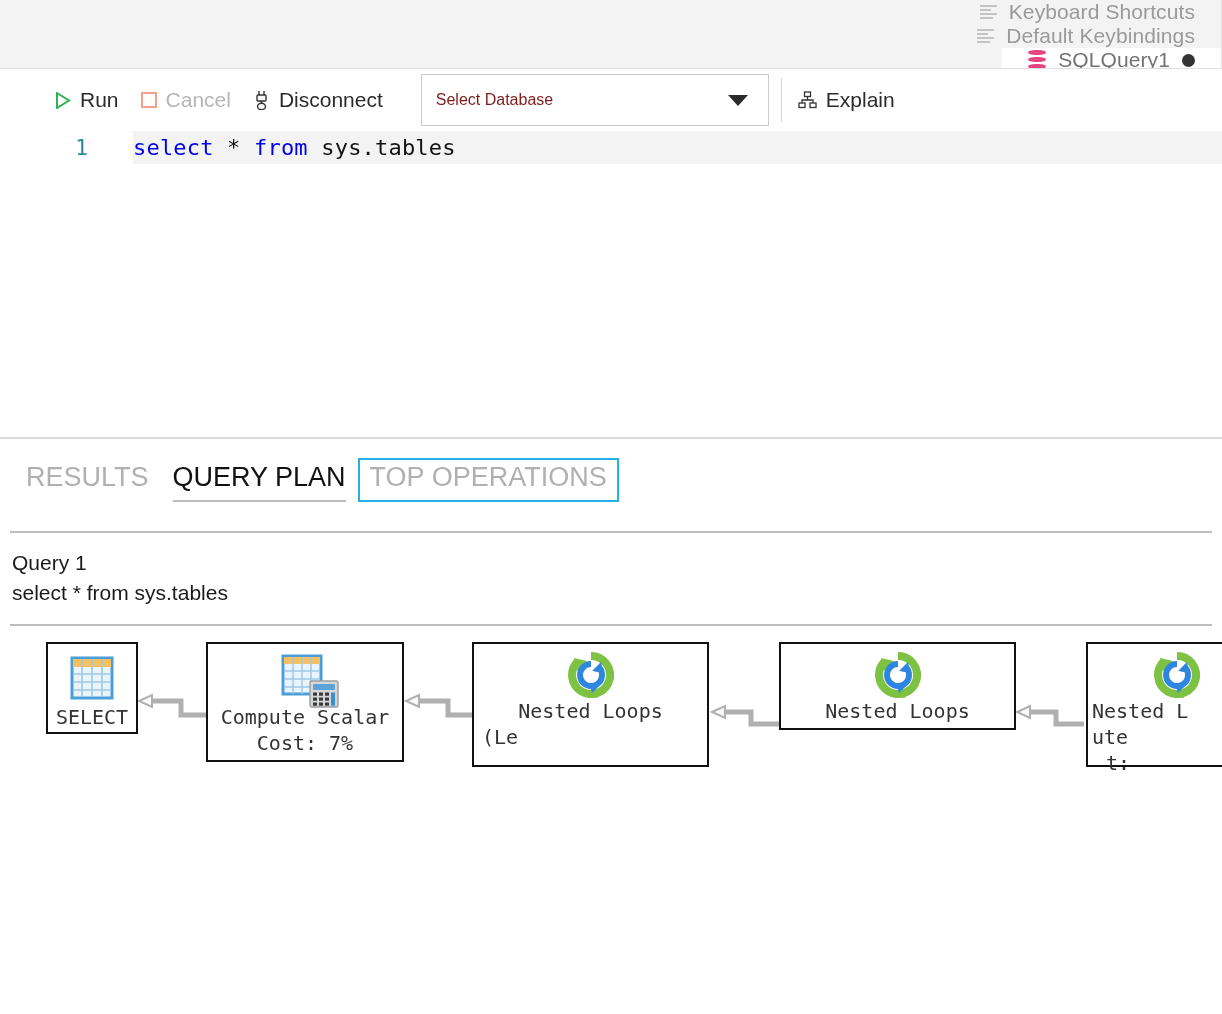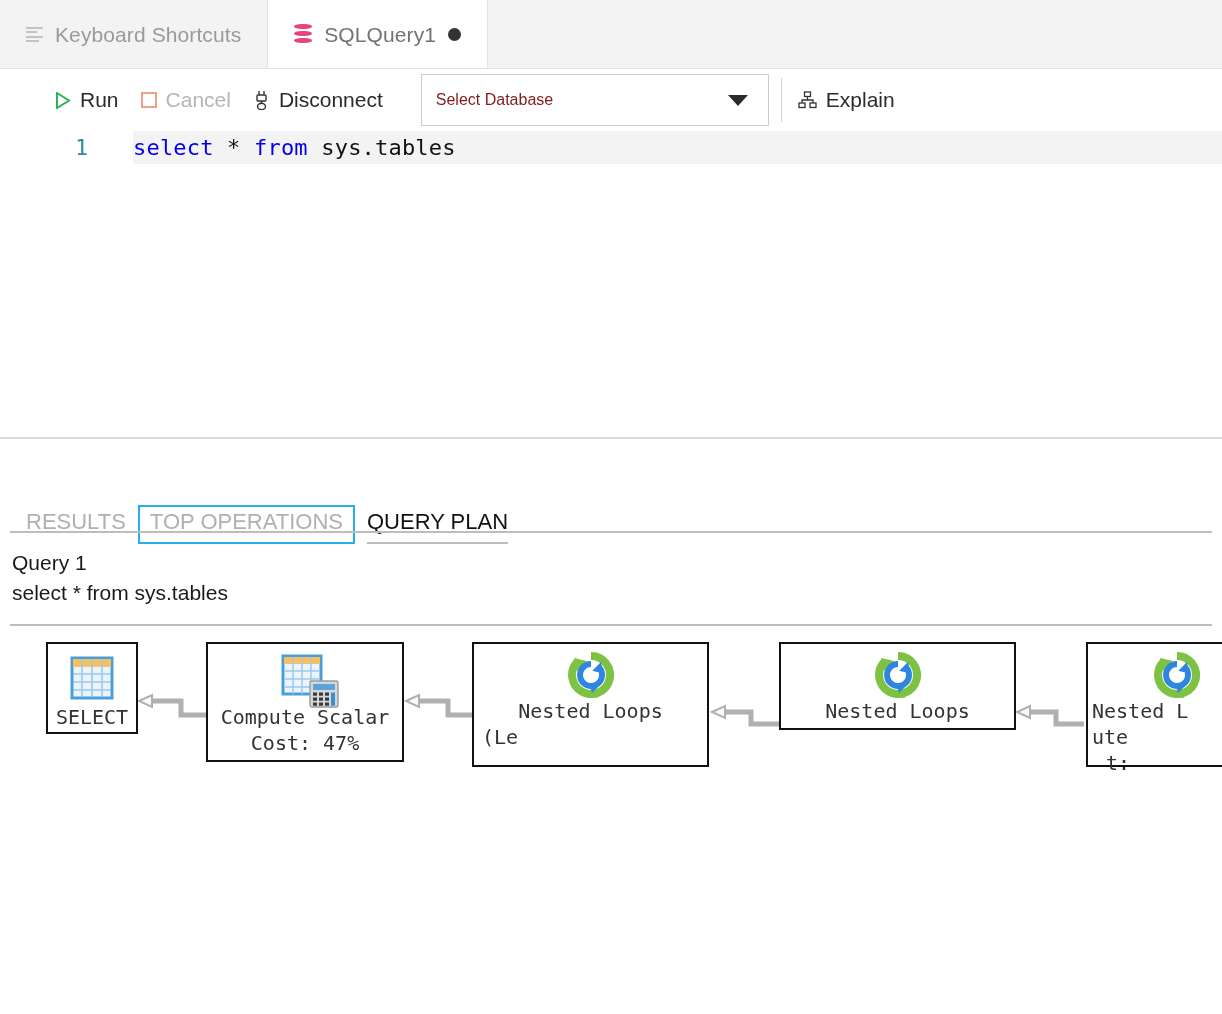--- a/index.html
+++ b/index.html
@@ -8,21 +8,21 @@
     background: #ffffff;
     font-family: "Liberation Sans", sans-serif;
     overflow: hidden;
   }
   #root { position: relative; width: 1222px; height: 1014px; background:#fff; }
 
   
   .tabbar {
     position: absolute; left:0; top:0; width:1222px; height:69px;
     background:#f3f3f3;
-    display:flex; align-items:flex-end;
+    display:flex; align-items:flex-end;flex-direction:column;
   }
   .tab {
     display:flex; align-items:center; gap:12px;
     padding: 0 26px;
     height:69px;
     background:#f3f3f3;
     border-right:1px solid #e2e2e2;
     cursor:pointer;
     position:relative;
   }
@@ -110,21 +110,21 @@
   .kw { color:#0000ee; }
   .op { color:#111; }
 
   
   .pane-divider { position:absolute; left:0; top:437px; width:1222px; height:2px; background:#d9d9d9; }
 
   .resulttabs {
     position:absolute; left:0; top:439px; width:1222px; height:84px;
     display:flex; align-items:flex-start; padding-left:14px; padding-top:19px;
   }
-  .rtab { font-size:22px; padding:4px 12px 9px 12px; cursor:pointer; position:relative; white-space:nowrap;margin-top:47px; }
+  .rtab { font-size:27px; padding:4px 12px 9px 12px; cursor:pointer; position:relative; white-space:nowrap; }
   .rtab.muted { color:#b0b0b0; }
   .rtab.active { color:#111111; }
   .rtab.active::after {
     content:""; position:absolute; left:12px; right:12px; bottom:0; height:2px; background:#bdbdbd;
   }
   .rtab.focused { color:#b0b0b0; border:2px solid #24b0e8; padding:2px 10px 7px 10px; }
 
   .hr-top { position:absolute; left:10px; top:531px; width:1202px; height:2px; background:#bdbdbd; }
   .queryhead { position:absolute; left:12px; top:548px; width:900px; }
   .queryhead .q1 { font-size:21px; color:#1a1a1a; line-height:30px; }
@@ -166,20 +166,29 @@
 
   <div class="tabbar">
     <div class="tab inactive">
       <span class="lines-icon">
           <i></i>
           <i></i>
           <i></i>
           <i></i>
         </span>
       <span class="tab-label">Keyboard Shortcuts</span>
+    </div>
+    <div class="tab inactive">
+      <span class="lines-icon">
+          <i></i>
+          <i></i>
+          <i></i>
+          <i></i>
+        </span>
+      <span class="tab-label">Default Keybindings</span>
     </div>
     <div class="tab active">
       <span class="db-icon">
           <em></em>
           <em></em>
           <em></em>
         </span>
       <span class="tab-label">SQLQuery1</span>
       <span class="dirty-dot"></span>
     </div>
@@ -241,22 +250,22 @@
       <div class="code-hl"></div>
       <div class="gutter">1</div>
       <div class="code-text"><span class="kw">select</span><span class="op"> * </span><span class="kw">from</span><span class="op"> sys.tables</span></div>
     </div>
   </div>
 
   <div class="pane-divider"></div>
 
   <div class="resulttabs">
     <div class="rtab muted">RESULTS</div>
+    <div class="rtab active">QUERY PLAN</div>
     <div class="rtab focused">TOP OPERATIONS</div>
-    <div class="rtab active">QUERY PLAN</div>
   </div>
 
   <div class="hr-top"></div>
   <div class="queryhead">
     <div class="q1">Query 1</div>
     <div class="qsql">select * from sys.tables</div>
   </div>
   <div class="hr-bot"></div>
 
   <div class="plan">
@@ -312,21 +321,21 @@
               <rect x="10" y="17.5" width="4" height="3.2"></rect>
             <rect x="16" y="17.5" width="4" height="3.2"></rect>
             <rect x="4" y="22.5" width="4" height="3.2"></rect>
               <rect x="10" y="22.5" width="4" height="3.2"></rect>
             <rect x="16" y="22.5" width="4" height="3.2"></rect>
           </g>
           <rect x="22" y="12.5" width="4" height="13.2" fill="#3a8fd0"></rect>
         </svg>
       </span>
       <span class="nlabel">Compute Scalar</span>
-      <span class="nsub">Cost: 47%</span>
+      <span class="nsub">Cost: 7%</span>
     </div>
 
     <div class="node" style="left:472px; top:10px; width:237px; height:125px;">
       <span class="ico loop-ico">
         <svg width="46" height="46" viewBox="0 0 46 46">
           <path d="M23 4 a19 19 0 1 1 -13.4 5.6" fill="none" stroke="#7dc242" stroke-width="8" stroke-linecap="butt"></path>
           <polygon points="6,6 19,9 9,19" fill="#7dc242"></polygon>
           <polygon points="16,42 28,35 30,46" fill="#7dc242"></polygon>
           <path d="M23 12 a11 11 0 1 0 7.8 3.2" fill="none" stroke="#2f86e0" stroke-width="6"></path>
           <polygon points="33,10 35,21 24,19" fill="#2f86e0"></polygon>

